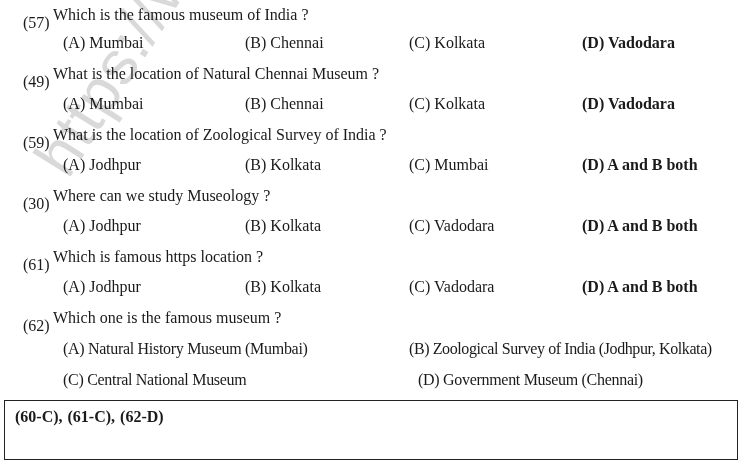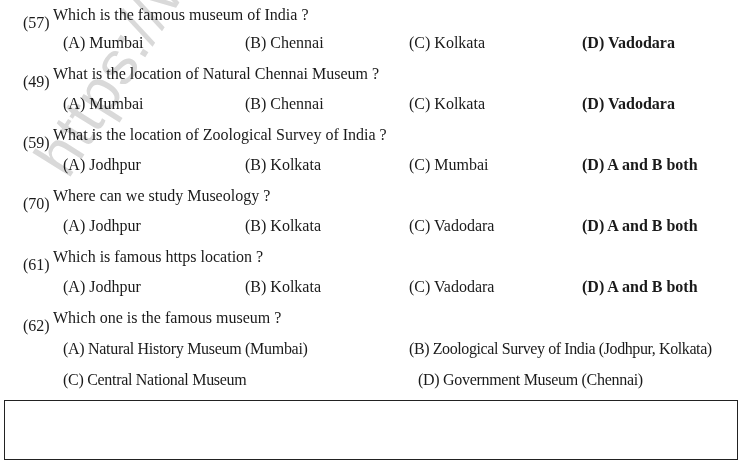--- a/index.html
+++ b/index.html
@@ -117,21 +117,21 @@
     <span class="q-text">What is the location of Zoological Survey of India ?</span>
   </div>
   <div class="opt-row" style="top:153px">
     <span class="opt a">(A) Jodhpur</span>
     <span class="opt b">(B) Kolkata</span>
     <span class="opt c">(C) Mumbai</span>
     <span class="opt d">(D) A and B both</span>
   </div>
 
   <div class="q-row" style="top:184px">
-    <span class="q-num">(70)</span>
+    <span class="q-num">(30)</span>
     <span class="q-text">Where can we study Museology ?</span>
   </div>
   <div class="opt-row" style="top:214px">
     <span class="opt a">(A) Jodhpur</span>
     <span class="opt b">(B) Kolkata</span>
     <span class="opt c">(C) Vadodara</span>
     <span class="opt d">(D) A and B both</span>
   </div>
 
   <div class="q-row" style="top:245px">
@@ -152,15 +152,18 @@
   <div class="opt-row" style="top:337px">
     <span class="opt a wide-a">(A) Natural History Museum (Mumbai)</span>
     <span class="opt wide-b">(B) Zoological Survey of India (Jodhpur, Kolkata)</span>
   </div>
   <div class="opt-row" style="top:368px">
     <span class="opt a wide-c">(C) Central National Museum</span>
     <span class="opt wide-d">(D) Government Museum (Chennai)</span>
   </div>
 
   <div class="answers-box">
+    <div>
+      <span>(60-C), (61-C), (62-D)</span>
+    </div>
   </div>
 
 </div>
 
 </body></html>

